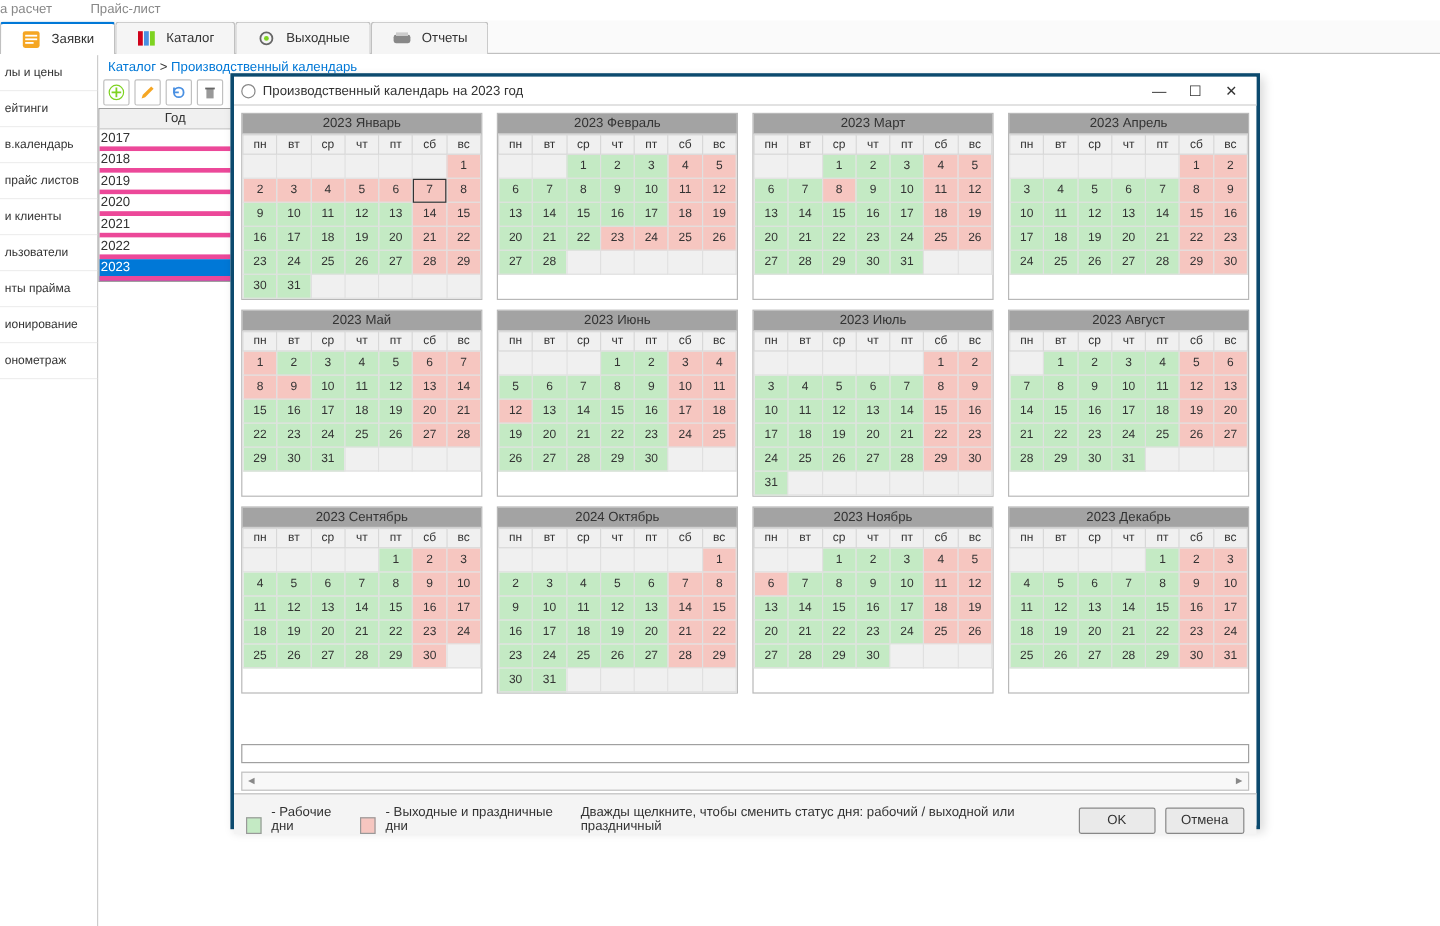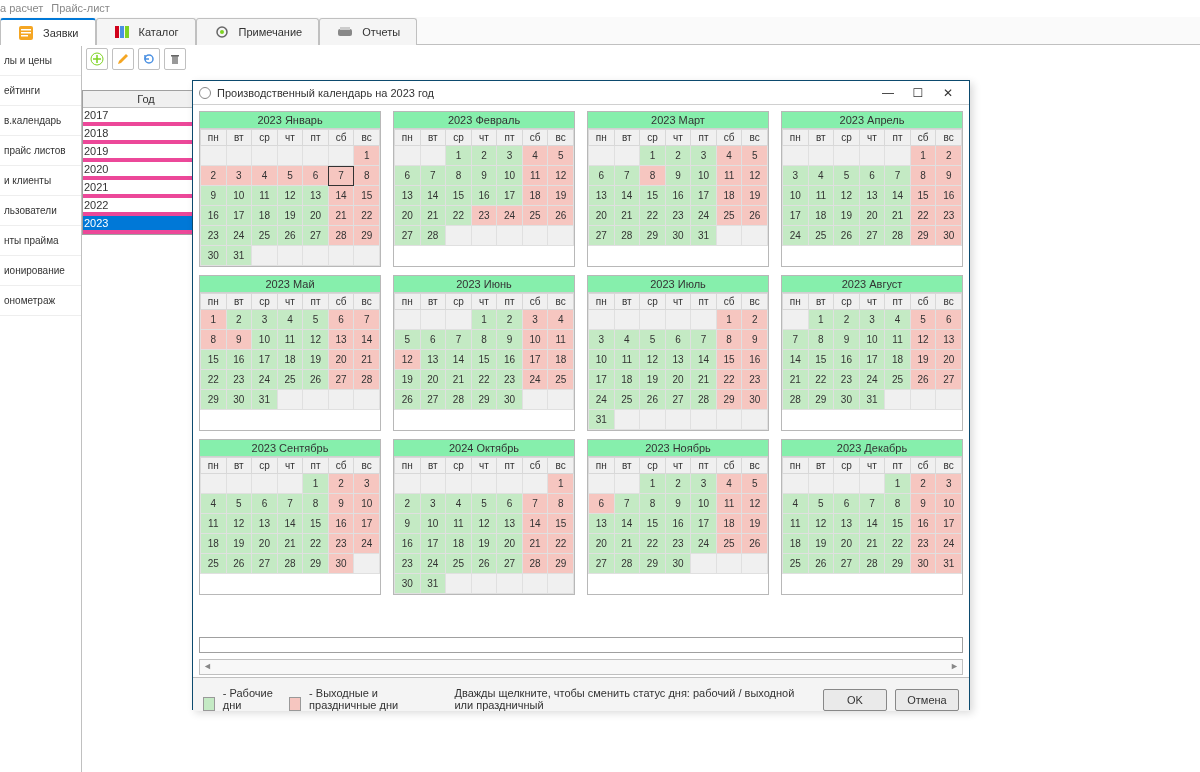--- a/index.html
+++ b/index.html
@@ -1,43 +1,43 @@
 <!DOCTYPE html>
 <html><head>
 <meta charset="utf-8">
 <style>
 *{box-sizing:border-box;margin:0;padding:0;font-family:Tahoma,Arial,sans-serif;font-size:11px;color:#333}
 body{background:#fff;width:1200px;height:772px;overflow:hidden;position:relative}
-.top-menu{height:17px;display:flex;gap:8px;padding:2px 0 0 0;color:#666}
+.top-menu{height:17px;display:flex;gap:32px;padding:2px 0 0 0;color:#666}
 .top-menu span{color:#888}
 .tabs{display:flex;border-bottom:1px solid #c0c0c0;height:28px;background:#fafafa}
 .tab{display:flex;align-items:center;gap:8px;padding:0 16px;border:1px solid #c0c0c0;border-bottom:none;background:#fff;margin-right:0;border-radius:3px 3px 0 0;position:relative;top:1px;height:27px}
 .tab.active{border-top:2px solid #0078d7;background:#fff}
 .tab:first-child{border-top:2px solid #0078d7}
 .tab:not(:first-child):not(.active){border-top:1px solid #c0c0c0;background:#f5f5f5}
 .left-panel{position:absolute;left:0;top:46px;width:82px;height:726px;border-right:1px solid #c0c0c0}
 .left-item{height:30px;display:flex;align-items:center;padding:0 4px;border-bottom:1px solid #eee;font-size:10px;white-space:nowrap;overflow:hidden}
 .main{position:absolute;left:82px;top:46px;right:0;height:726px;background:#fff}
 .breadcrumb{padding:4px 8px;height:18px;font-size:11px}
 .breadcrumb a{color:#0078d7;text-decoration:none}
 .toolbar{height:26px;display:flex;gap:4px;padding:2px 4px;align-items:center}
 .tbtn{width:22px;height:22px;border:1px solid #c0c0c0;border-radius:2px;display:flex;align-items:center;justify-content:center;background:#fff}
 .year-list{width:128px;border:1px solid #a0a0a0;position:absolute;left:0;top:44px}
 .year-list .hdr{text-align:center;background:#f0f0f0;border-bottom:1px solid #c0c0c0;padding:2px;font-weight:normal}
 .year-list .yr{text-align:left;padding:1px;border-bottom:4px solid #ec4899;background:#fff}
 .year-list .yr.sel{background:#0078d7;color:#fff}
-.dialog{position:absolute;left:192px;top:80px;width:778px;height:630px;border:1px solid #0c4a6e;background:#fff;box-shadow:3px 3px 8px rgba(0,0,0,0.15)}
+.dialog{position:absolute;left:192px;top:61px;width:858px;height:630px;border:3px solid #0c4a6e;background:#fff;box-shadow:3px 3px 8px rgba(0,0,0,0.15)}
 .dlg-title{height:24px;display:flex;align-items:center;padding:0 6px;border-bottom:1px solid #d0d0d0;background:#fff}
 .dlg-title .ico{width:12px;height:12px;border:1px solid #888;border-radius:50%;margin-right:6px}
 .dlg-title-txt{flex:1;font-size:11px}
 .winbtn{width:30px;height:22px;display:flex;align-items:center;justify-content:center;font-family:Arial;font-size:12px}
 .cal-wrap{padding:6px;height:530px;overflow:hidden}
 .month-row{display:flex;gap:12px;margin-bottom:8px}
 .month{flex:1;border:1px solid #b8b8b8}
-.month-name{text-align:center;padding:2px;background:#86efac;border-bottom:1px solid #d0d0d0;font-size:11px}
+.month-name{text-align:center;padding:2px;background:#a3a3a3;border-bottom:1px solid #d0d0d0;font-size:11px}
 .month table{width:100%;border-collapse:collapse;table-layout:fixed}
 .month th{background:#f0f0f0;padding:2px;font-weight:normal;border:1px solid #d8d8d8;font-size:10px;text-align:center}
 .month td{height:20px;text-align:center;border:1px solid #e0e0e0;font-size:10px;padding:0}
 .month td.w{background:#c4eac4}
 .month td.h{background:#f6c6c0}
 .month td.today{outline:1px solid #333;outline-offset:-1px}
 .month td.e{background:#f0f0f0}
 .note-area{padding:2px 6px}
 .note-area .lbl{font-size:10px;color:#666;margin-bottom:1px}
 .note-area textarea{width:100%;height:16px;border:1px solid #a0a0a0;resize:none;font-size:11px}
@@ -76,21 +76,21 @@
         <rect x="7" y="3" width="4" height="12" fill="#4a90e2"></rect>
         <rect x="12" y="3" width="4" height="12" fill="#7ed321"></rect>
       </svg>
     <span>Каталог</span>
   </div>
   <div class="tab">
     <svg class="ico-svg" viewBox="0 0 18 18">
         <circle cx="9" cy="9" r="5" fill="none" stroke="#666" stroke-width="1.5"></circle>
         <circle cx="9" cy="9" r="2" fill="#7ed321"></circle>
       </svg>
-    <span>Примечание</span>
+    <span>Выходные</span>
   </div>
   <div class="tab">
     <svg class="ico-svg" viewBox="0 0 18 18">
         <rect x="2" y="6" width="14" height="7" rx="2" fill="#888"></rect>
         <rect x="4" y="4" width="10" height="3" fill="#ccc"></rect>
       </svg>
     <span>Отчеты</span>
   </div>
 </div>
 
@@ -100,20 +100,25 @@
     <div class="left-item">в.календарь</div>
     <div class="left-item">прайс листов</div>
     <div class="left-item">и клиенты</div>
     <div class="left-item">льзователи</div>
     <div class="left-item">нты прайма</div>
     <div class="left-item">ионирование</div>
     <div class="left-item">онометраж</div>
   </div>
 
 <div class="main">
+  <div class="breadcrumb">
+    <a href="#">Каталог</a>
+    <span>&gt;</span>
+    <a href="#">Производственный календарь</a>
+  </div>
   <div class="toolbar">
     <div class="tbtn">
         <svg width="14" height="14" viewBox="0 0 14 14">
           <circle cx="7" cy="7" r="6" fill="#fff" stroke="#7ed321"></circle>
           <path d="M7 3v8M3 7h8" stroke="#7ed321" stroke-width="1.5"></path>
         </svg>
       </div>
     <div class="tbtn">
         <svg width="14" height="14" viewBox="0 0 14 14">
           <path d="M2 12l1-3 7-7 2 2-7 7-3 1z" fill="#f5a623"></path>

